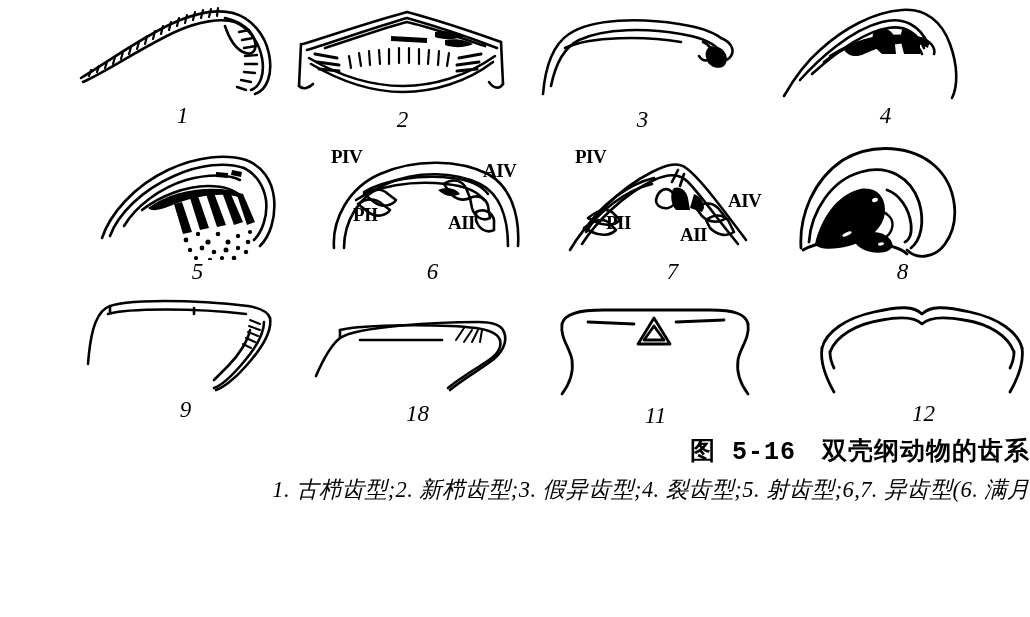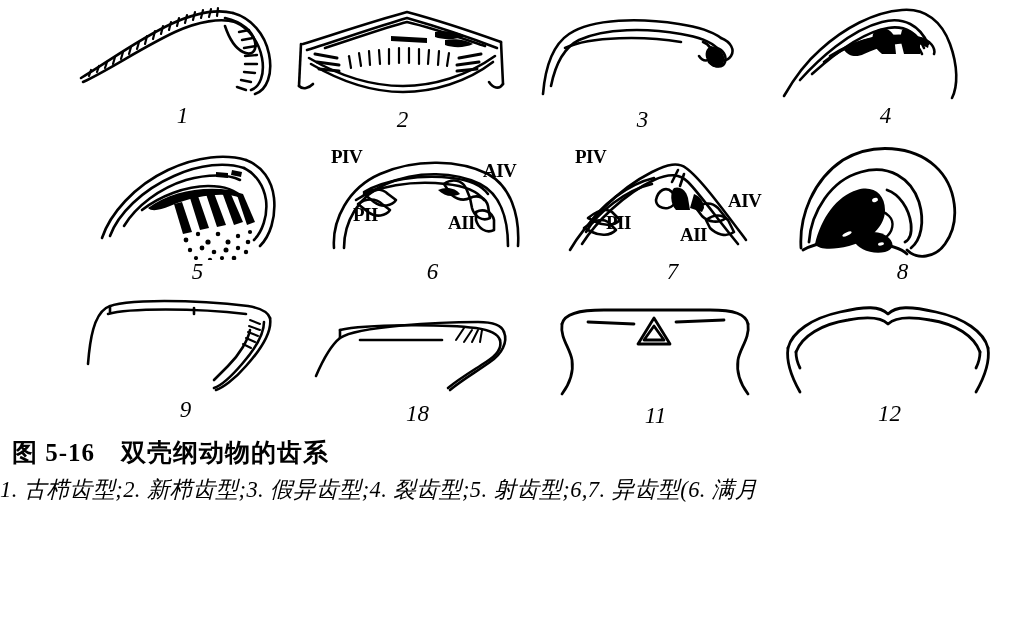--- a/index.html
+++ b/index.html
@@ -50,31 +50,30 @@
   }
 
   #caption-block {
     position: absolute;
     left: 0;
     top: 436px;
     width: 1030px;
   }
 
   #figure-title {
-    text-align: left;
-    font-family: Liberation Serif, serif;
+    text-align: right;
+    font-family: Liberation Mono, monospace;
     font-size: 25px;
     font-weight: 700;
     line-height: 34px;
     letter-spacing: 1px;
-    margin-left: 12px;
   }
 
   .caption-line {
-    text-align: left;
+    text-align: right;
     font-family: "Liberation Serif", "DejaVu Serif", serif;
     font-style: italic;
     font-size: 22.5px;
     line-height: 40px;
     letter-spacing: 0.4px;
     white-space: nowrap;
   }
 </style>
 </head>
 <body>
@@ -370,21 +369,21 @@
         <path d="M200,26 C202,40 192,50 190,62 C188,76 194,88 200,96"></path>
         <path d="M40,24 l46,2"></path>
         <path d="M128,24 l48,-2"></path>
         <path d="M90,46 L106,20 L122,46 z"></path>
         <path d="M96,42 L106,28 L116,42 z"></path>
       </g>
     </svg>
     <div class="panel-number" style="top:106px;">11</div>
   </div>
 
-  <div class="panel" style="left:782px; top:300px; width:215px; height:98px;">
+  <div class="panel" style="left:816px; top:300px; width:215px; height:98px;">
     <svg width="215" height="98" viewBox="0 0 215 98">
       <g fill="none" stroke="#000" stroke-width="2.8" stroke-linecap="round" stroke-linejoin="round">
         <path d="M6,48 C10,32 30,18 58,12 C84,6 98,6 106,14 C114,6 128,6 154,12 C182,18 202,32 206,48"></path>
         <path d="M6,48 C4,62 10,78 18,92"></path>
         <path d="M206,48 C208,62 202,78 194,92"></path>
         <path d="M14,52 C20,36 40,24 66,20 C88,16 100,18 106,24 C112,18 126,16 148,20 C174,24 192,36 198,52"></path>
         <path d="M14,52 C14,58 16,64 18,68"></path>
         <path d="M198,52 C198,58 196,64 194,68"></path>
       </g>
     </svg>

